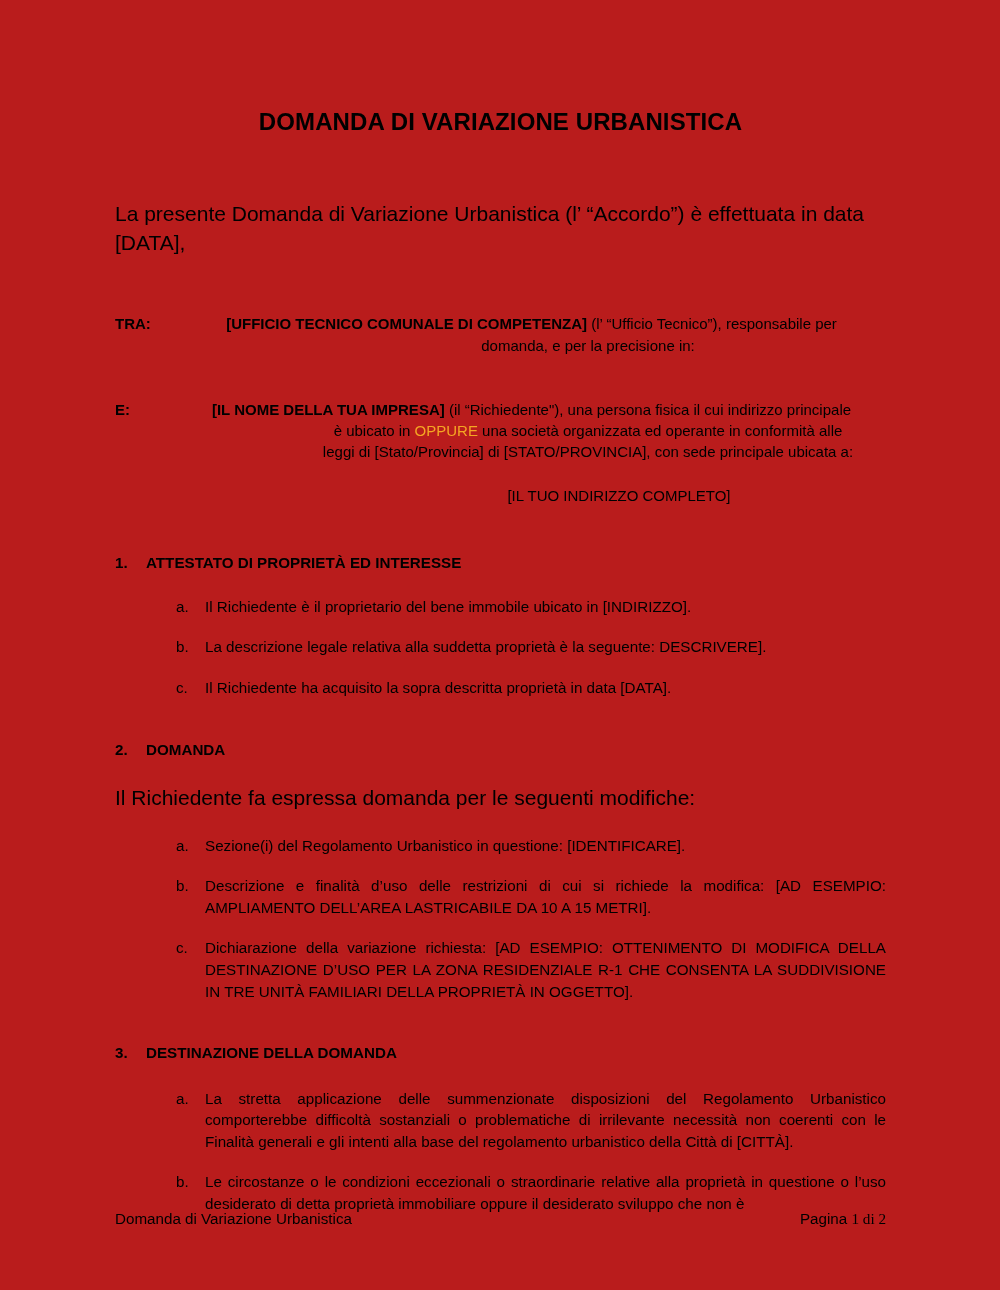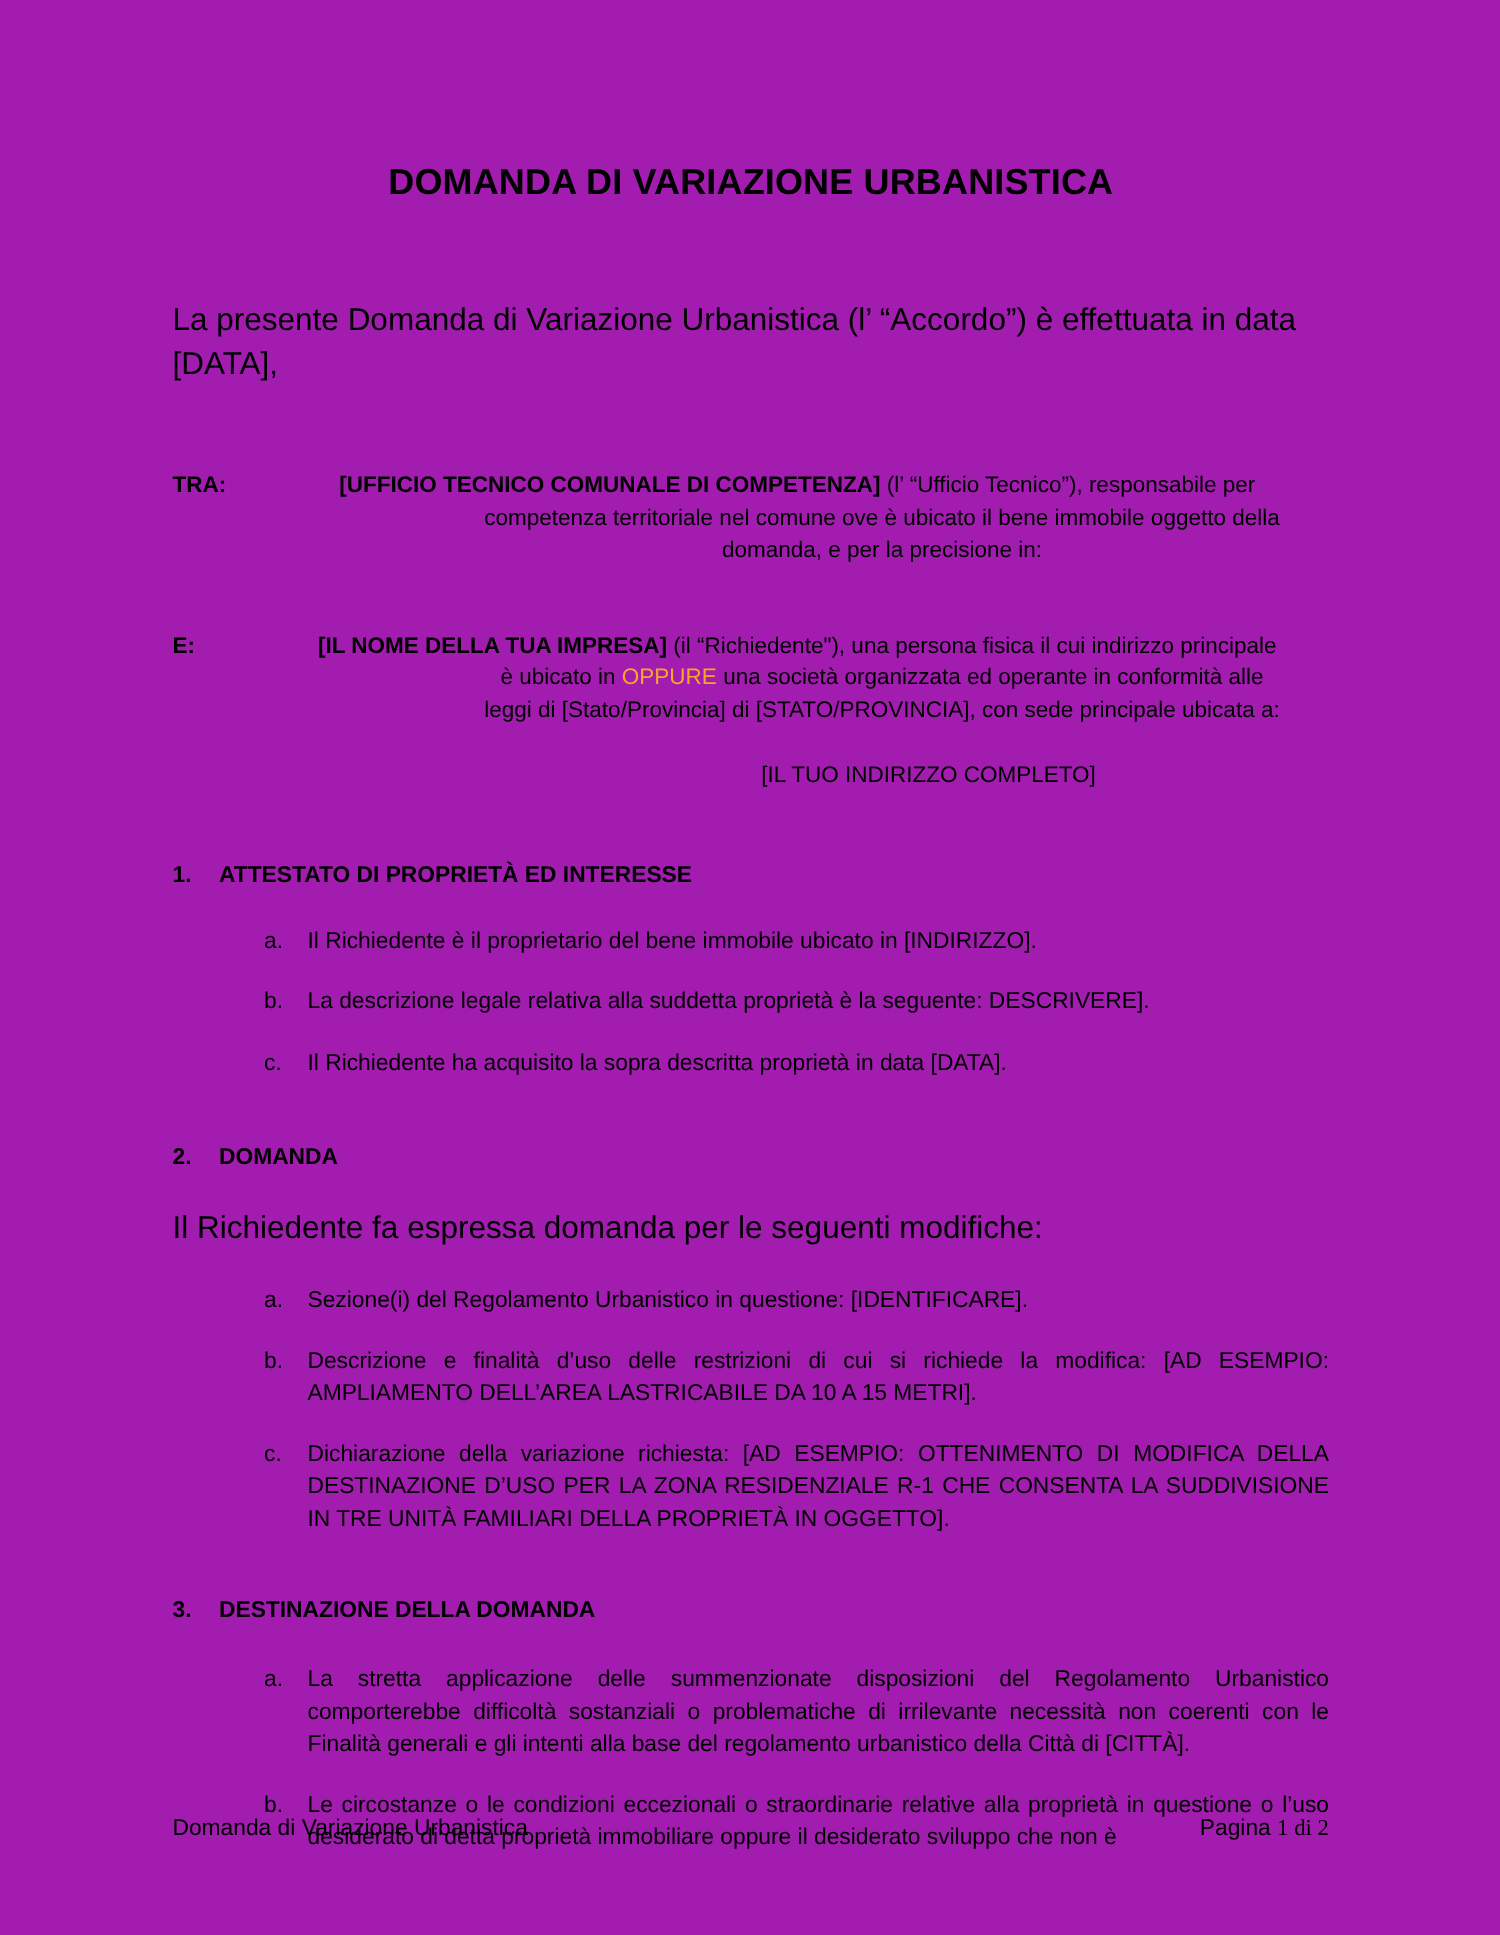--- a/index.html
+++ b/index.html
@@ -8,21 +8,21 @@
     background: #ffffff;
   }
   body {
     font-family: "Liberation Sans", sans-serif;
     color: #000000;
   }
   .page {
     position: relative;
     width: 1000px;
     height: 1290px;
-    background: #a21caf;
+    background: #b91c1c;
     box-sizing: border-box;
     overflow: hidden;
   }
   .content {
     position: absolute;
     left: 115px;
     top: 0;
     width: 771px; 
   }
 
@@ -151,21 +151,20 @@
   <div class="content">
 
     <h1 class="doc-title">DOMANDA DI VARIAZIONE URBANISTICA</h1>
 
     <p class="para intro">La presente Domanda di Variazione Urbanistica (l’ “Accordo”) è effettuata in data [DATA],</p>
 
     <div class="party sp-tra">
       <span class="label">TRA:</span>
       <div class="body">
         <span class="firstline"><b class="party-name">[UFFICIO TECNICO COMUNALE DI COMPETENZA]</b><span> (l’ “Ufficio Tecnico”), responsabile per</span></span>
-        <span class="hang">competenza territoriale nel comune ove è ubicato il bene immobile oggetto della</span>
         <span class="hang">domanda, e per la precisione in:</span>
       </div>
     </div>
 
     <div class="party sp-e">
       <span class="label">E:</span>
       <div class="body">
         <span class="firstline"><b class="party-name">[IL NOME DELLA TUA IMPRESA]</b><span> (il “Richiedente"), una persona fisica il cui indirizzo principale</span></span>
         <span class="hang"><span>è ubicato in </span><span class="oppure">OPPURE</span><span> una società organizzata ed operante in conformità alle</span></span>
         <span class="hang">leggi di [Stato/Provincia]  di [STATO/PROVINCIA], con sede principale ubicata a:</span>

